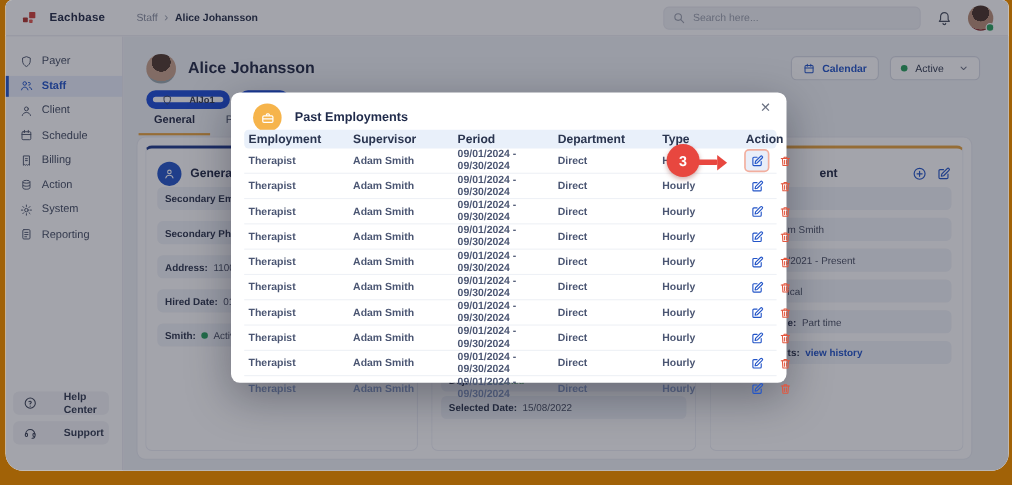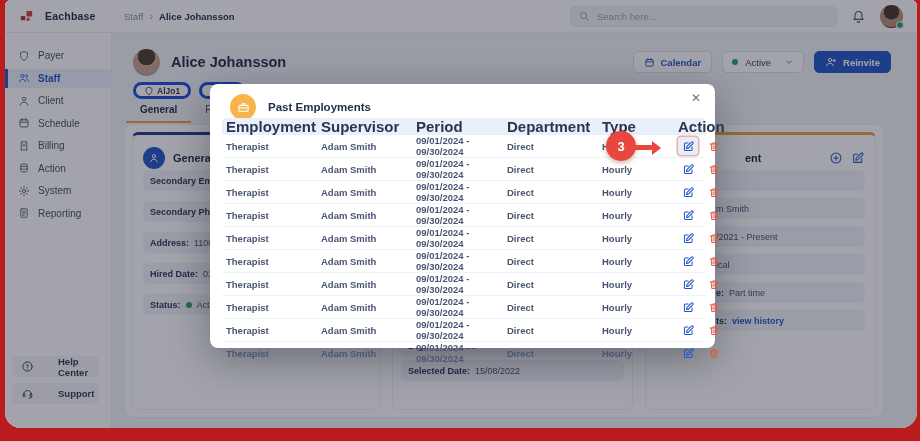--- a/index.html
+++ b/index.html
@@ -1,32 +1,32 @@
 <!DOCTYPE html>
 <html style="--primary: #2355c8; --accent: #e8a33d; --annotation: #e8473f; --green: #28a05c; --destructive: #e2573f; --navy: #1f2a4a;"><head>
 <meta charset="utf-8">
 <style>
   * { margin:0; padding:0; box-sizing:border-box; }
   html,body { width:920px; height:441px; }
   body { font-family:"Liberation Sans", sans-serif; }
-  .page { position:relative; width:920px; height:441px; background:#b91c1c; overflow:hidden; }
+  .page { position:relative; width:920px; height:441px; background:#a16207; overflow:hidden; }
   .app { position:absolute; left:5px; top:0; right:3px; bottom:13px; background:#fff;
          border-radius:6px 6px 16px 16px; overflow:hidden; }
 
   
   .topbar { position:absolute; left:0; right:0; top:0; height:33px; background:#fff;
             border-bottom:1px solid #ececf2; display:flex; align-items:center; z-index:2; }
   .logo-area { width:107px; display:flex; align-items:center; gap:11px; padding-left:14px; flex:none; }
   .logo-text { font-size:10.5px; font-weight:700; color:#232b45; letter-spacing:.2px; }
   .breadcrumb { display:flex; align-items:center; gap:6px; margin-left:12px; font-size:9.5px; }
   .crumb-section { color:#8a90a0; }
   .crumb-sep { color:#9aa0ad; font-size:11px; line-height:1; }
   .crumb-current { color:#262f47; font-weight:700; }
   .topbar-right { margin-left:auto; display:flex; align-items:center; gap:14px; padding-right:14px; }
-  .search-box { position:relative; width:267px; height:21px; }
+  .search-box { position:relative; width:234px; height:21px; }
   .search-box input { width:100%; height:100%; border:1px solid #e8e9ef; background:#f1f2f5;
       border-radius:5px; padding:0 8px 0 26px; font-size:9.5px; color:#4a5164; outline:none;
       font-family:"Liberation Sans",sans-serif; }
   .search-box input::placeholder { color:#9aa0ad; }
   .search-glyph { position:absolute; left:8px; top:4px; color:#9aa0ad; }
   .bell { color:#4a5160; display:flex; }
   .avatar { position:relative; width:23px; height:23px; border-radius:50%;
       background:radial-gradient(circle at 50% 30%, #4a3328 0 38%, #b98e77 39% 75%, #8a2f2f 76%); }
   .avatar .dot, .status-dot-mini { position:absolute; right:-1px; bottom:-1px; width:8px; height:8px;
       border-radius:50%; background:var(--green,#28a05c); border:1.5px solid #fff; }
@@ -53,22 +53,22 @@
       background:radial-gradient(circle at 50% 28%, #513a2e 0 36%, #c8a28b 37% 72%, #9aa8ad 73%); }
   .pname { margin-left:11px; font-size:14.5px; font-weight:700; color:#232b45; }
   .actions { margin-left:auto; display:flex; align-items:center; gap:10px; }
   .btn { height:22px; border-radius:5px; display:flex; align-items:center; gap:6px; padding:0 10px;
          font-size:9.5px; cursor:pointer; border:1px solid #d9dde6; background:#fff; }
   .btn-calendar { color:var(--primary,#2355c8); font-weight:700; }
   .btn-status { color:#333b50; gap:7px; padding:0 9px; }
   .sdot { width:6px; height:6px; border-radius:50%; background:var(--green,#28a05c); }
   .btn-reinvite { background:var(--primary,#2355c8); border-color:var(--primary,#2355c8); color:#fff; font-weight:700; }
   .badge-row { position:absolute; top:49px; left:21px; display:flex; gap:8px; }
-  .badge { height:17px; border:3px solid #1d4ed8; background:#fff; border-radius:9px; display:flex;
-           align-items:center; gap:3px; padding:0 8px; font-size:8.5px; font-weight:700; color:#333b50; }
+  .badge { height:17px; border:6px solid #1d4ed8; background:#fff; border-radius:9px; display:flex;
+           align-items:center; gap:15px; padding:0 8px; font-size:8.5px; font-weight:700; color:#333b50; }
   .badge.cut { width:46px; overflow:hidden; }
   .tabs { position:absolute; top:71px; left:14px; display:flex; }
   .tab { padding:0 14px 6px; font-size:10px; color:#454e63; cursor:pointer; }
   .tab.active { font-weight:700; color:#232b45; border-bottom:2.5px solid var(--accent,#e8a33d); }
 
   .card { position:absolute; left:12px; right:33px; top:91px; bottom:10px; background:#fff;
           border:1px solid #e9ecf2; border-radius:8px; padding:7px; display:flex; gap:12px; }
   .panel { border:1px solid #edeff5; border-radius:6px; background:#fff; position:relative; padding:8px 10px; }
   .panel.left { flex:0 0 248px; border-top:3px solid #1e3a8a; }
   .panel.mid { flex:0 0 241px; border-top:3px solid #8a90a0; }
@@ -97,21 +97,21 @@
   .modal { position:absolute; left:205px; top:84px; width:505px; height:264px; background:#fff;
            border-radius:8px; box-shadow:0 12px 40px rgba(10,12,25,.35); z-index:10; }
   .modal-head { position:absolute; left:20px; top:10px; display:flex; align-items:center; gap:12px; }
   .micon { width:26px; height:26px; border-radius:50%; background:#f6b44b; color:#fff;
            display:flex; align-items:center; justify-content:center; }
   .mtitle { font-size:11.5px; font-weight:700; color:#1f2a4a; }
   .mclose { position:absolute; right:12px; top:6px; color:#6b7283; font-size:12px; cursor:pointer; line-height:1; padding:2px; }
   .mtable { position:absolute; left:12px; right:9px; top:34px; bottom:5px; display:flex; flex-direction:column; }
   .thead, .trow { display:grid; grid-template-columns:95px 95px 91px 95px 76px 1fr; align-items:center; }
   .thead { height:17px; background:#e9f0fa; border-radius:4px; flex:none; }
-  .thead > div { font-size:15px; font-weight:700; color:#2a3550; padding-left:4px; }
+  .thead > div { font-size:11px; font-weight:700; color:#2a3550; padding-left:4px; }
   .thead > div.th-action { text-align:right; padding-right:8px; }
   .tbody { flex:1; display:flex; flex-direction:column;font-weight:bold; }
   .trow { flex:1; border-bottom:1px solid #eef1f6; }
   .trow:last-child { border-bottom:none; }
   .trow > div { font-size:9.5px; color:#4a5572; padding-left:4px; }
   .cell-actions { display:flex; justify-content:flex-end; align-items:center; gap:6px; padding-right:8px; }
   .icon-btn { border:none; background:none; cursor:pointer; display:flex; align-items:center;
               justify-content:center; width:20px; height:18px; padding:0; }
   .icon-btn.edit { color:var(--primary,#2355c8); }
   .icon-btn.del { color:var(--destructive,#e2573f); }
@@ -290,30 +290,20 @@
           </div>
           <div class="btn btn-status">
             <span class="sdot"></span>
             <span>Active</span>
             <span style="margin-left:6px;color:#6b7283">
                 <svg width="10" height="10" viewBox="0 0 24 24" fill="none" stroke="currentColor" stroke-width="2.2" stroke-linecap="round" stroke-linejoin="round">
                   <path d="M6.5 9.5L12 15l5.5-5.5"></path>
                 </svg>
               </span>
           </div>
-          <div class="btn btn-reinvite">
-            <span>
-                <svg width="12" height="12" viewBox="0 0 24 24" fill="none" stroke="currentColor" stroke-width="2" stroke-linecap="round">
-                  <circle cx="10" cy="8" r="3.2"></circle>
-                  <path d="M3.5 19.5c.6-3.2 3.2-5 6.5-5s5.9 1.8 6.5 5"></path>
-                  <path d="M18.5 6.5v5M16 9h5"></path>
-                </svg>
-              </span>
-            <span>Reinvite</span>
-          </div>
         </div>
       </div>
 
       <div class="badge-row">
         <div class="badge">
           <span style="color:#3c4356">
               <svg width="10" height="10" viewBox="0 0 24 24" fill="none" stroke="currentColor" stroke-width="2" stroke-linejoin="round">
                 <path d="M12 3l7 2.5v5.2c0 4.6-3 8.3-7 10.3-4-2-7-5.7-7-10.3V5.5z"></path>
               </svg>
             </span>
@@ -354,21 +344,21 @@
           </div>
           <div class="fpill">
             <span class="flabel">Address:</span>
             <span>1100 Ea</span>
           </div>
           <div class="fpill">
             <span class="flabel">Hired Date:</span>
             <span>01/15</span>
           </div>
           <div class="fpill">
-            <span class="flabel">Status:</span>
+            <span class="flabel">Smith:</span>
             <span class="sdot"></span>
             <span>Active</span>
           </div>
         </div>
 
         <div class="panel mid">
           <div class="fpill mid-pill doj">
             <span class="flabel">Doj:</span>
             <span class="checkmark">✓</span>
             <span class="doj-val">checked</span>

